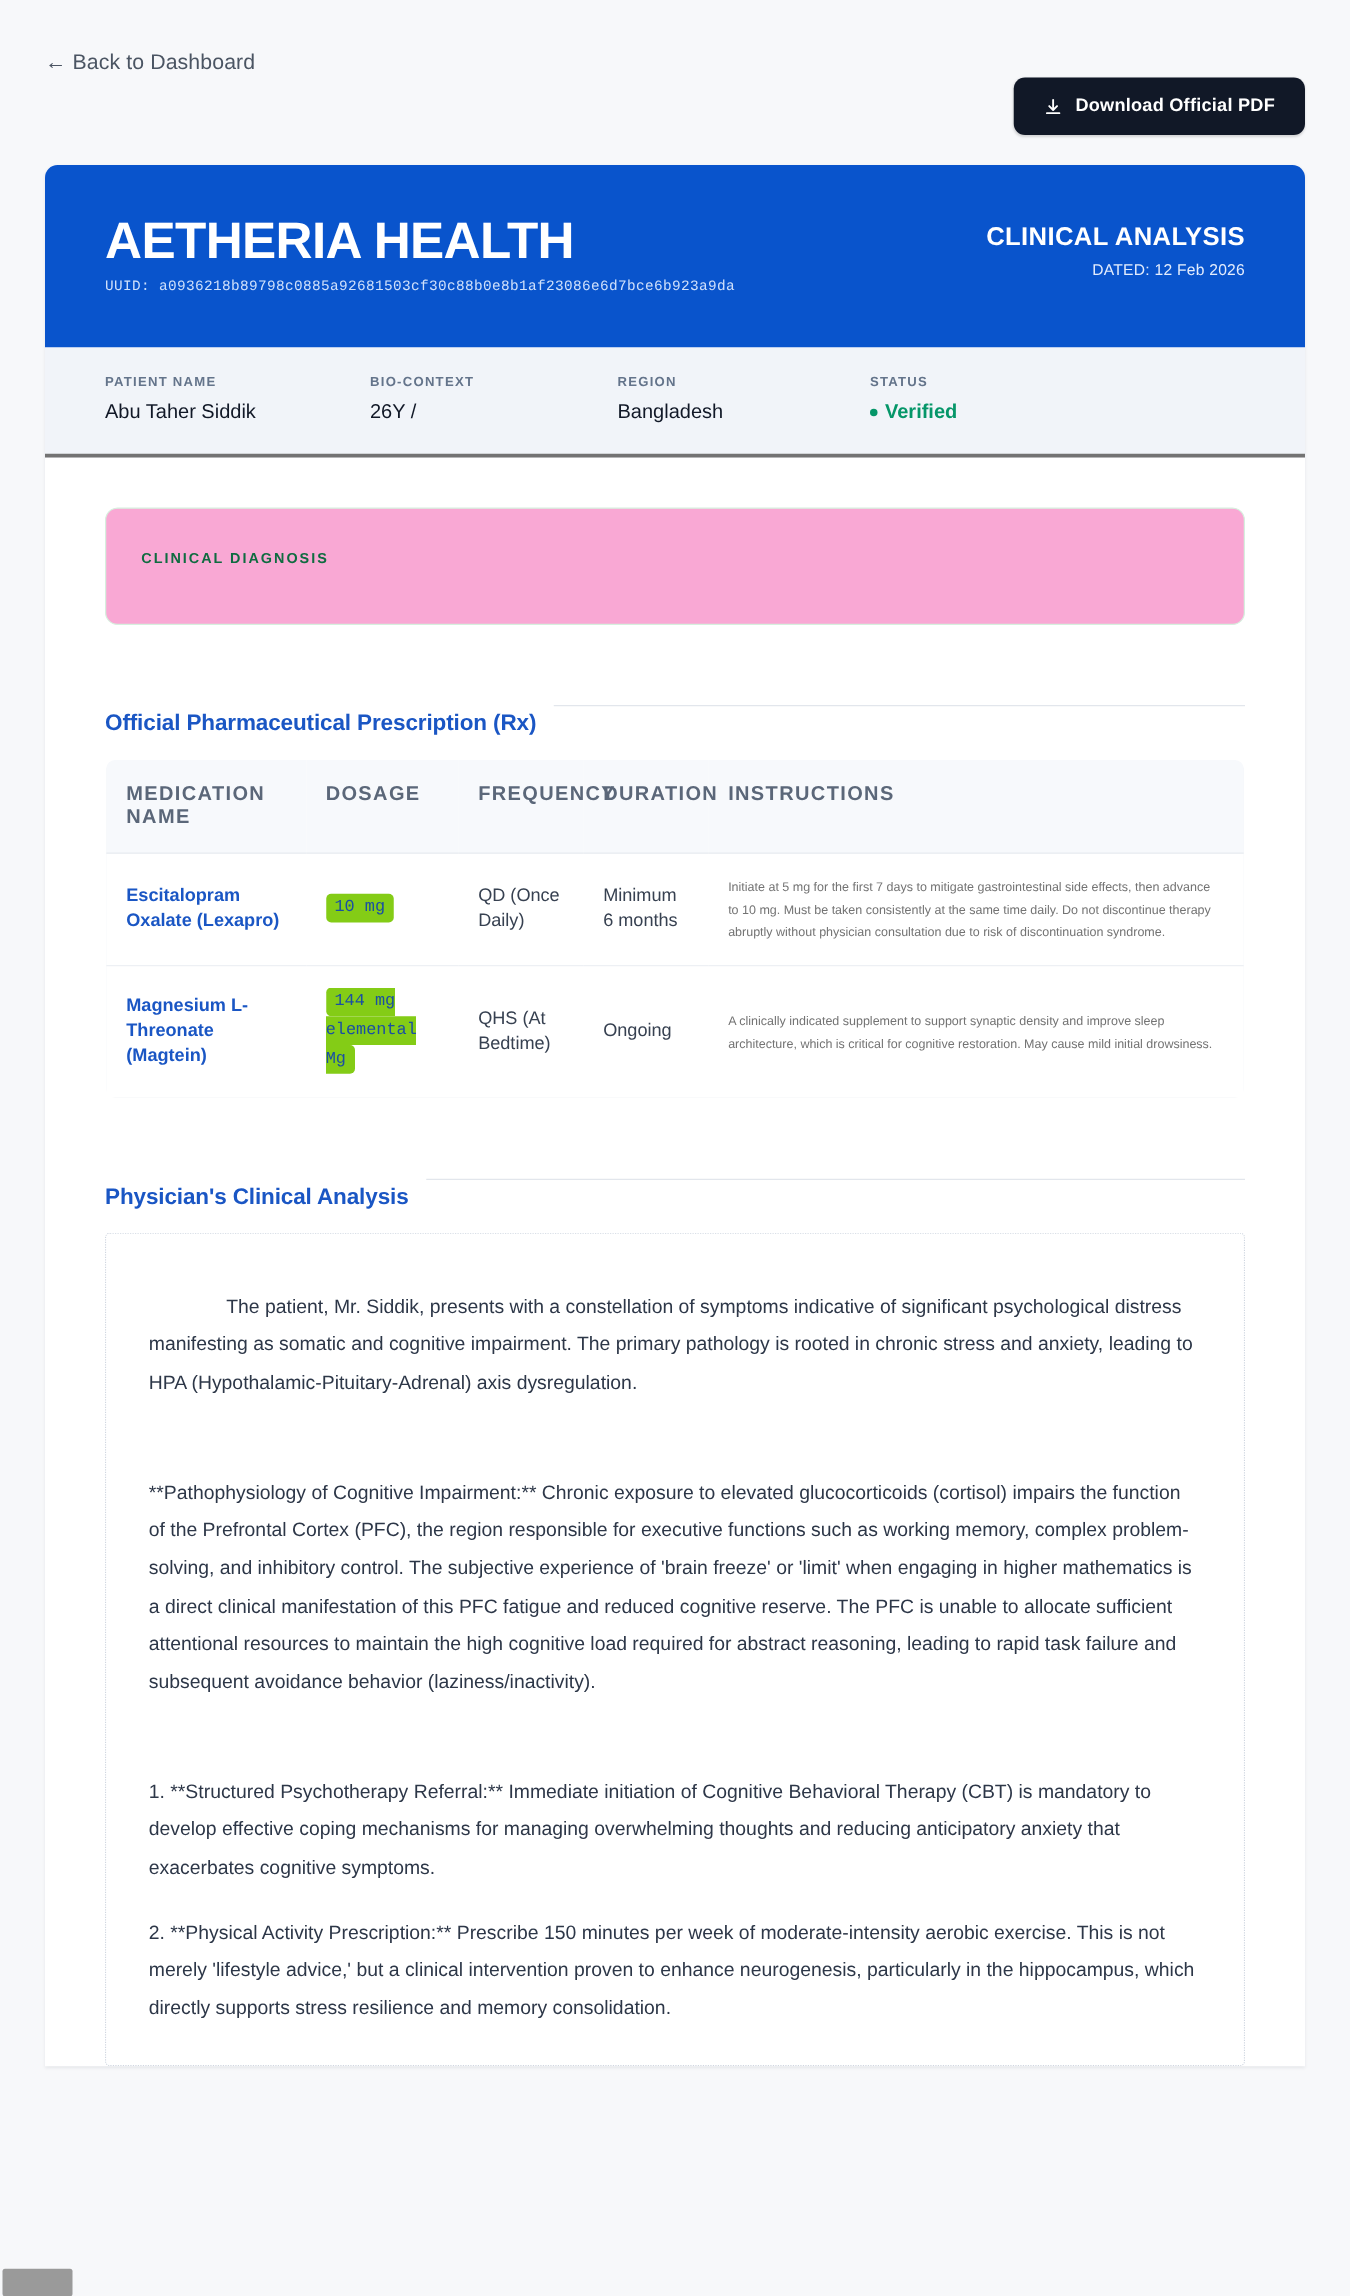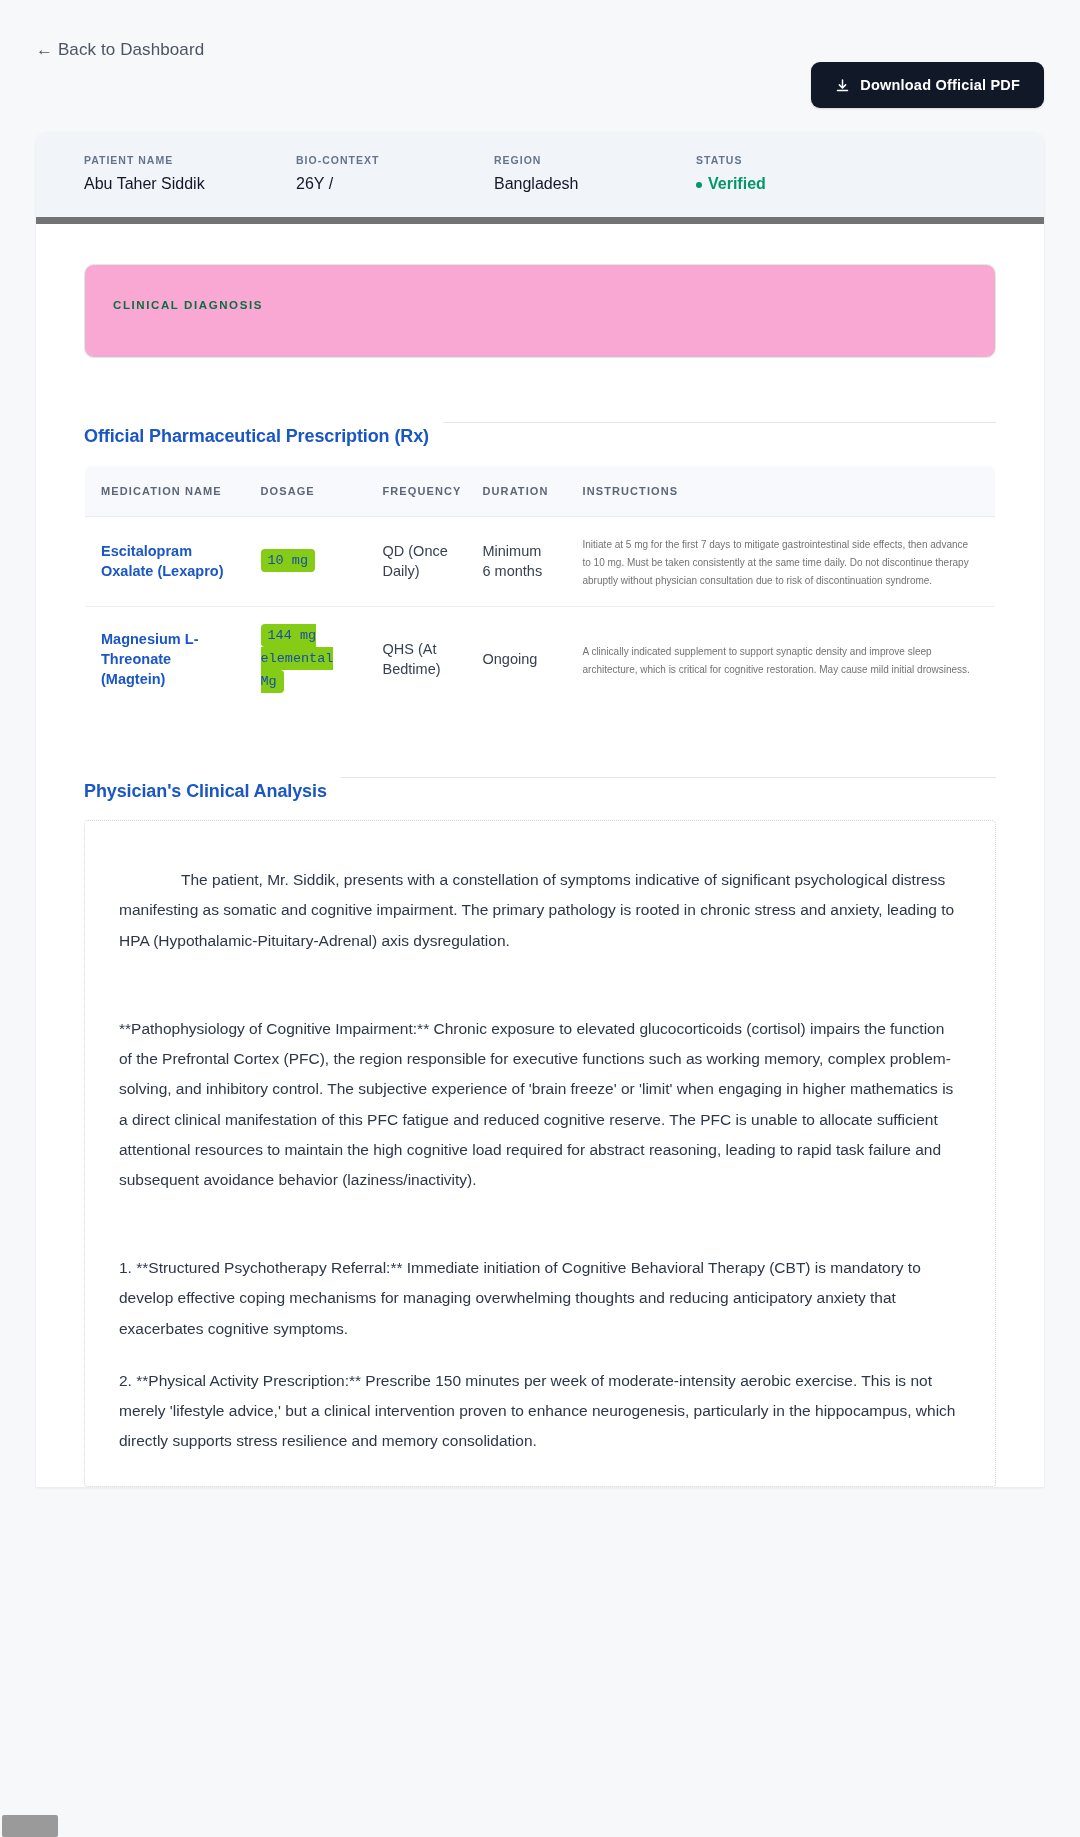--- a/index.html
+++ b/index.html
@@ -118,21 +118,21 @@
     font-size: 20.5px;
     font-weight: bold;
     letter-spacing: 0.3px;
     margin-bottom: 7px;
   }
   .dated { font-size: 12.5px; color: #e4edfd; letter-spacing: 0.2px; }
 
   
   .meta-bar {
     background: #f1f4f9;
-    border-bottom: 7px solid #737373;
+    border-bottom: 3px solid #737373;
     padding: 22px 48px 24px 48px;
     display: flex;
   }
   .meta-col { flex: 0 0 auto; }
   .meta-col:nth-child(1) { width: 212px; }
   .meta-col:nth-child(2) { width: 198px; }
   .meta-col:nth-child(3) { width: 202px; }
   .meta-label {
     font-size: 10.5px;
     letter-spacing: 1px;
@@ -193,21 +193,21 @@
     width: 100%;
     border-collapse: collapse;
     border: 1px solid #e8ebf0;
     border-radius: 8px;
     overflow: hidden;
     table-layout: fixed;
   }
   table.rx thead tr { background: #f7f9fc; }
   table.rx th {
     text-align: left;
-    font-size: 11px;
+    font-size: 16px;
     letter-spacing: 1.1px;
     color: #5b6779;
     font-weight: bold;
     padding: 19px 16px 19px 16px;
     vertical-align: top;
     border-bottom: 1px solid #e8ebf0;
   }
   table.rx td {
     padding: 18px 16px;
     vertical-align: middle;
@@ -283,20 +283,30 @@
           <path d="M7 11l5 5 5-5"></path>
           <path d="M4 20h16"></path>
       </svg>
     </span>
     <span>Download Official PDF</span>
   </button>
 </div>
 
 <div class="doc">
 
+  <div class="doc-header">
+    <div>
+      <div class="brand-title">AETHERIA HEALTH</div>
+      <div class="brand-uuid">UUID: a0936218b89798c0885a92681503cf30c88b0e8b1af23086e6d7bce6b923a9da</div>
+    </div>
+    <div class="doc-header-right">
+      <div class="analysis-label">CLINICAL ANALYSIS</div>
+      <div class="dated">DATED: 12 Feb 2026</div>
+    </div>
+  </div>
 
   <div class="meta-bar">
     <div class="meta-col">
       <div class="meta-label">PATIENT NAME</div>
       <div class="meta-value">Abu Taher Siddik</div>
     </div>
     <div class="meta-col">
       <div class="meta-label">BIO-CONTEXT</div>
       <div class="meta-value">26Y /</div>
     </div>

